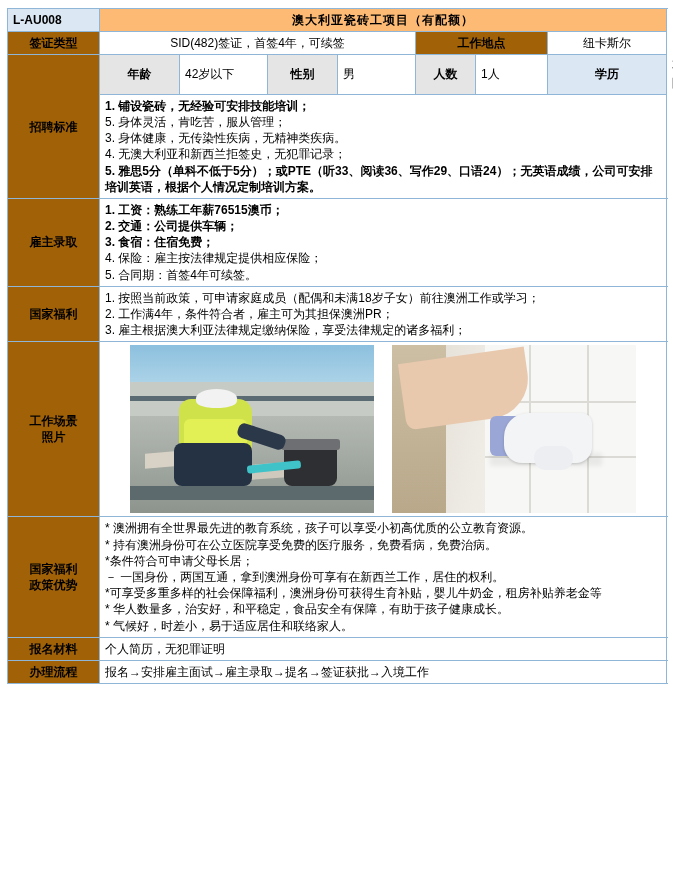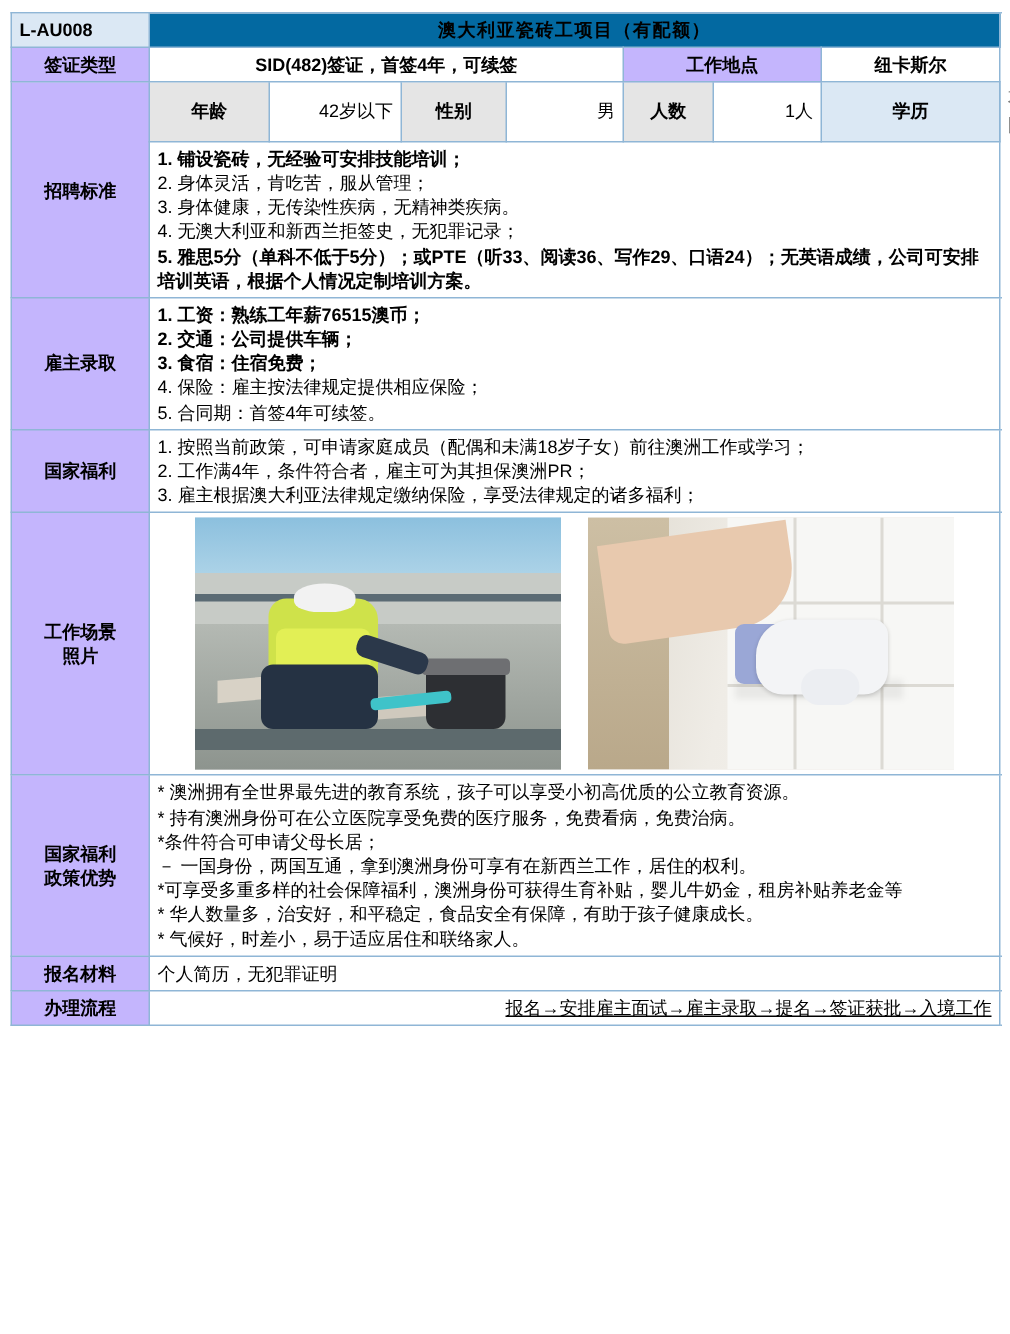--- a/index.html
+++ b/index.html
@@ -34,37 +34,36 @@
   }
   .hdr-left {
     background: #dbe8f4;
     font-weight: bold;
     font-size: 13px;
     text-align: left;
     padding-left: 8px;
     margin-left: 12px;
   }
   .label-cell {
-    background: #c4b5fd;
+    background: #a16207;
     font-weight: bold;
     text-align: center;
     font-size: 13px;
   }
   .title-cell {
-    background: #0369a1;
+    background: #fdba74;
     text-align: center;
     font-weight: bold;
     font-size: 21px;
     letter-spacing: 1px;
     padding: 7px 0;
   }
   .plain-center {
     text-align: center;
     font-size: 12.5px;
-    font-weight: bold;
   }
   .plain-left {
     text-align: left;
     font-size: 12.5px;
   }
   .small-label {
     background: #e5e5e5;
     font-weight: bold;
     text-align: center;
     font-size: 13px;
@@ -127,32 +126,31 @@
   .p2-grout-h2 { position:absolute; left:38%; top:66%; width:62%; height:2px; background:#dcdad4; }
   .p2-left { position:absolute; left:0; top:0; width:22%; height:100%; background:linear-gradient(#cdbfa4,#b9a88a); }
   .p2-arm { position:absolute; left:4%; top:6%; width:52%; height:40%; background:#e8c9ae; border-radius:0 0 40px 10px; transform:rotate(-8deg); }
   .p2-glove { position:absolute; left:46%; top:40%; width:36%; height:30%; background:#f3f4f6; border-radius:24px 10px 16px 18px; box-shadow:0 1px 3px rgba(0,0,0,.18); }
   .p2-glove-cuff { position:absolute; left:40%; top:42%; width:14%; height:24%; background:#9aa7d6; border-radius:6px; }
   .p2-thumb { position:absolute; left:58%; top:60%; width:16%; height:14%; background:#eceef2; border-radius:12px; }
   .p2-shadow { position:absolute; left:40%; top:64%; width:46%; height:8%; background:rgba(0,0,0,0.06); filter:blur(2px); }
 
   .grid-row td { padding: 4px 6px; }
   .boxval {
-    text-align: right;
+    text-align: left;
     font-size: 12.5px;
   }
   .welfare {
     font-size: 12.5px;
     line-height: 1.65;
     text-align: left;
   }
   .flow {
     font-size: 12.5px;
-    text-align: right;
-    text-decoration: underline;
+    text-align: left;
   }
 </style>
 </head>
 <body>
 
 <div class="sheet">
   <table class="main">
     <colgroup>
       <col style="width:92px">
       <col style="width:80px">
@@ -185,21 +183,21 @@
       <td class="boxval">男</td>
       <td class="small-label">人数</td>
       <td class="boxval">1人</td>
       <td class="small-label" style="background:#dbe8f4">学历</td>
     <td class="boxval">不限</td>
         </tr>
 
     <tr>
       <td class="crit-list" colspan="8">
         <div class="b">1. 铺设瓷砖，无经验可安排技能培训；</div>
-        <div>2. 身体灵活，肯吃苦，服从管理；</div>
+        <div>5. 身体灵活，肯吃苦，服从管理；</div>
         <div>3. 身体健康，无传染性疾病，无精神类疾病。</div>
         <div>4. 无澳大利亚和新西兰拒签史，无犯罪记录；</div>
         <div class="b">5. 雅思5分（单科不低于5分）；或PTE（听33、阅读36、写作29、口语24）；无英语成绩，公司可安排培训英语，根据个人情况定制培训方案。</div>
       </td>
     </tr>
 
     <tr>
       <td class="label-cell">雇主录取</td>
       <td class="crit-list" colspan="8">
         <div class="b">1. 工资：熟练工年薪76515澳币；</div>

